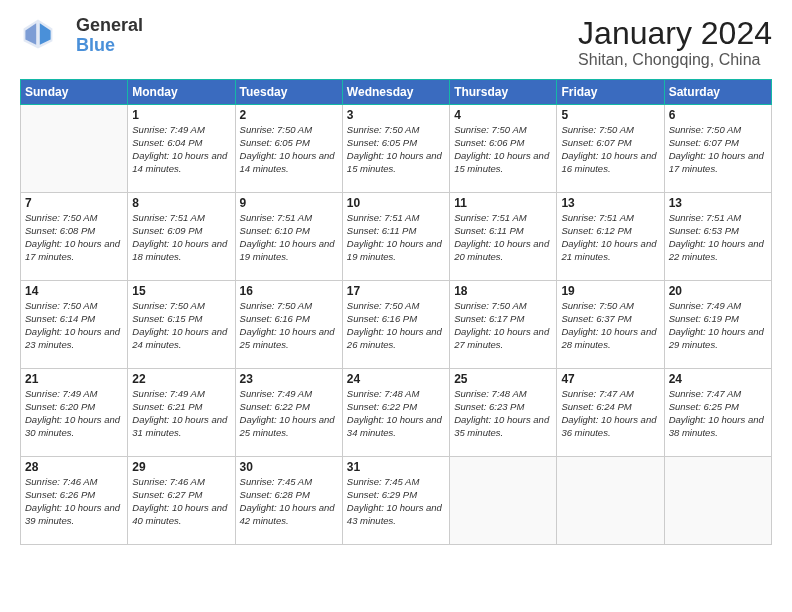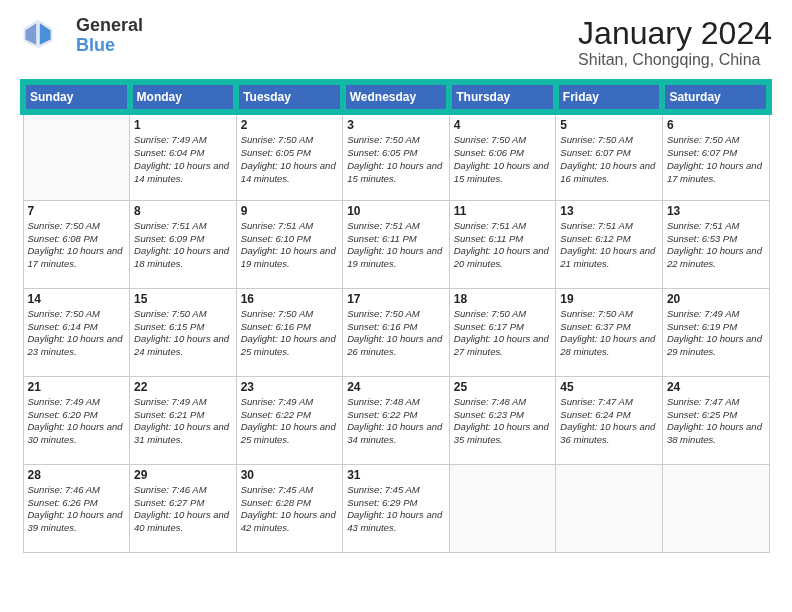--- a/index.html
+++ b/index.html
@@ -54,21 +54,21 @@
       border-collapse: collapse;
       table-layout: fixed;
     }
     .calendar th {
       background: #3a6bbf;
       color: #fff;
       font-size: 12px;
       font-weight: bold;
       padding: 5px 4px;
       text-align: left;
-      border: 6px solid #14b8a6;
+      border: 1px solid #14b8a6;
     }
     .calendar td {
       border: 1px solid #ccc;
       vertical-align: top;
       padding: 3px 4px;
       height: 88px;
       background: #fff;
       font-size: 10px;
       color: #333;
       width: calc(100% / 7);
@@ -226,21 +226,21 @@
           </td>
           <td>
             <div class="day-num">24</div>
             <div class="day-info"><span>Sunrise: 7:48 AM</span><br><span>Sunset: 6:22 PM</span><br><span>Daylight: 10 hours and 34 minutes.</span></div>
           </td>
           <td>
             <div class="day-num">25</div>
             <div class="day-info"><span>Sunrise: 7:48 AM</span><br><span>Sunset: 6:23 PM</span><br><span>Daylight: 10 hours and 35 minutes.</span></div>
           </td>
           <td>
-            <div class="day-num">45</div>
+            <div class="day-num">47</div>
             <div class="day-info"><span>Sunrise: 7:47 AM</span><br><span>Sunset: 6:24 PM</span><br><span>Daylight: 10 hours and 36 minutes.</span></div>
           </td>
           <td>
             <div class="day-num">24</div>
             <div class="day-info"><span>Sunrise: 7:47 AM</span><br><span>Sunset: 6:25 PM</span><br><span>Daylight: 10 hours and 38 minutes.</span></div>
           </td>
         </tr>
         <tr>
           <td>
             <div class="day-num">28</div>

